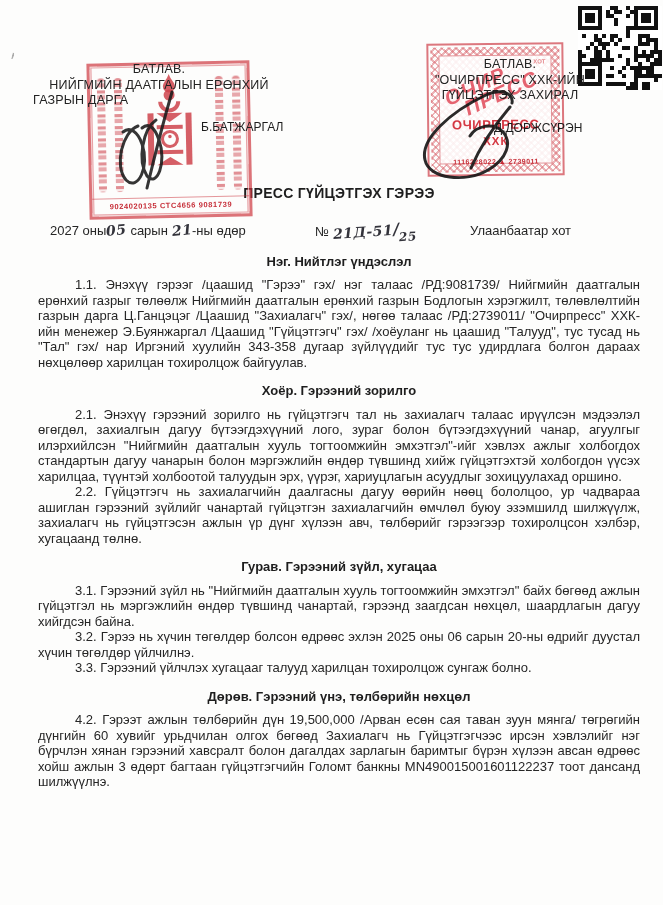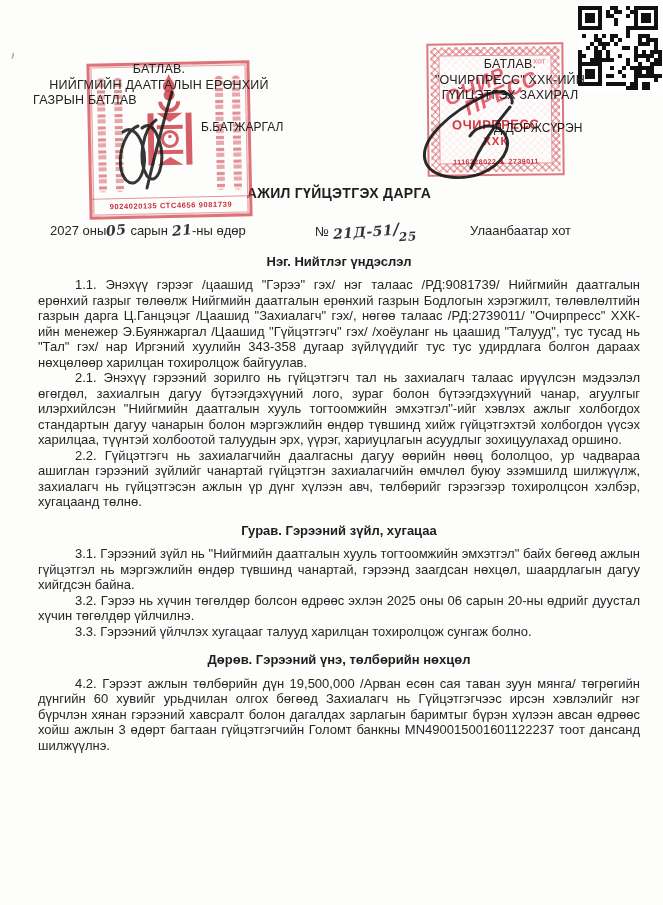--- a/index.html
+++ b/index.html
@@ -245,21 +245,21 @@
       <div style="padding-left:14px;">ПРЕСС</div>
     </div>
     <div class="stamp-name">ОЧИРПРЕСС</div>
     <div class="stamp-xxk">ХХК</div>
     <div class="stamp-serial2">1116228022 ▲ 2739011</div>
   </div>
 
   <div class="approval approval-left">
     <div class="l1">БАТЛАВ.</div>
     <div class="l2">НИЙГМИЙН ДААТГАЛЫН ЕРӨНХИЙ</div>
-    <div class="l3">ГАЗРЫН БАТЛАВ</div>
+    <div class="l3">ГАЗРЫН ДАРГА</div>
   </div>
   <div class="approval approval-right">
     <div>БАТЛАВ.</div>
     <div>"ОЧИРПРЕСС" ХХК-ИЙН</div>
     <div>ГҮЙЦЭТГЭХ ЗАХИРАЛ</div>
   </div>
   <div class="sig-name sig-name-left">Б.БАТЖАРГАЛ</div>
   <div class="sig-name sig-name-right">Д.ДОРЖСҮРЭН</div>
 
   <div class="signature sig-left">
@@ -270,31 +270,32 @@
     </svg>
   </div>
   <div class="signature sig-right">
     <svg width="128" height="102" viewBox="0 0 128 102" fill="none" stroke="#151515" stroke-width="3" stroke-linecap="round" opacity=".9">
       <path d="M100,18 C102,8 88,3 74,10 C38,27 8,54 13,75 C17,94 54,98 76,85 C95,74 101,57 90,46 C81,37 64,41 58,51"></path>
       <path d="M98,22 C82,41 68,62 59,83"></path>
     </svg>
   </div>
 
   <div class="doc-body">
-    <div class="doc-title">АЖИЛ ГҮЙЦЭТГЭХ ДАРГА</div>
+    <div class="doc-title">ПРЕСС ГҮЙЦЭТГЭХ ГЭРЭЭ</div>
 
     <div class="date-row">
       <span class="date-left"><span>2027 оны</span><span class="hw">05</span><span> сарын </span><span class="hw">21</span><span>-ны өдөр</span></span>
       <span class="date-no"><span>№ </span><span class="hw hw-no"><span>21Д-51</span><span class="slash">/</span><span class="denom">25</span></span></span>
       <span class="date-city">Улаанбаатар хот</span>
     </div>
 
     <h3 class="sec">Нэг. Нийтлэг үндэслэл</h3>
     <p class="bp">1.1. Энэхүү гэрээг /цаашид "Гэрээ" гэх/ нэг талаас /РД:9081739/ Нийгмийн даатгалын ерөнхий газрыг төлөөлж Нийгмийн даатгалын ерөнхий газрын Бодлогын хэрэгжилт, төлөвлөлтийн газрын дарга Ц.Ганцэцэг /Цаашид "Захиалагч" гэх/, нөгөө талаас /РД:2739011/ "Очирпресс" ХХК-ийн менежер Э.Буянжаргал /Цаашид "Гүйцэтгэгч" гэх/ /хоёуланг нь цаашид "Талууд", тус тусад нь "Тал" гэх/ нар Иргэний хуулийн 343-358 дугаар зүйлүүдийг тус тус удирдлага болгон дараах нөхцөлөөр харилцан тохиролцож байгуулав.</p>
 
+    <h3 class="sec">Хоёр. Гэрээний зорилго</h3>
     <p class="bp">2.1. Энэхүү гэрээний зорилго нь гүйцэтгэгч тал нь захиалагч талаас ирүүлсэн мэдээлэл өгөгдөл, захиалгын дагуу бүтээгдэхүүний лого, зураг болон бүтээгдэхүүний чанар, агуулгыг илэрхийлсэн "Нийгмийн даатгалын хууль тогтоомжийн эмхэтгэл"-ийг хэвлэх ажлыг холбогдох стандартын дагуу чанарын болон мэргэжлийн өндөр түвшинд хийж гүйцэтгэхтэй холбогдон үүсэх харилцаа, түүнтэй холбоотой талуудын эрх, үүрэг, хариуцлагын асуудлыг зохицуулахад оршино.</p>
     <p class="bp">2.2. Гүйцэтгэгч нь захиалагчийн даалгасны дагуу өөрийн нөөц бололцоо, ур чадвараа ашиглан гэрээний зүйлийг чанартай гүйцэтгэн захиалагчийн өмчлөл буюу эзэмшилд шилжүүлж, захиалагч нь гүйцэтгэсэн ажлын үр дүнг хүлээн авч, төлбөрийг гэрээгээр тохиролцсон хэлбэр, хугацаанд төлнө.</p>
 
     <h3 class="sec">Гурав. Гэрээний зүйл, хугацаа</h3>
     <p class="bp">3.1. Гэрээний зүйл нь "Нийгмийн даатгалын хууль тогтоомжийн эмхэтгэл" байх бөгөөд ажлын гүйцэтгэл нь мэргэжлийн өндөр түвшинд чанартай, гэрээнд заагдсан нөхцөл, шаардлагын дагуу хийгдсэн байна.</p>
     <p class="bp">3.2. Гэрээ нь хүчин төгөлдөр болсон өдрөөс эхлэн 2025 оны 06 сарын 20-ны өдрийг дуустал хүчин төгөлдөр үйлчилнэ.</p>
     <p class="bp">3.3. Гэрээний үйлчлэх хугацааг талууд харилцан тохиролцож сунгаж болно.</p>
 
     <h3 class="sec">Дөрөв. Гэрээний үнэ, төлбөрийн нөхцөл</h3>
     <p class="bp"><span>4.2. Гэрээт ажлын төлбөрийн дүн </span><span class="b">19,500,000</span><span> /Арван есөн сая таван зуун мянга/ төгрөгийн дүнгийн 60 хувийг урьдчилан олгох бөгөөд Захиалагч нь Гүйцэтгэгчээс ирсэн хэвлэлийг нэг бүрчлэн хянан гэрээний хавсралт болон дагалдах зарлагын баримтыг бүрэн хүлээн авсан өдрөөс хойш ажлын 3 өдөрт багтаан  гүйцэтгэгчийн </span><span class="b">Голомт банкны MN490015001601122237</span><span> тоот дансанд шилжүүлнэ.</span></p>

